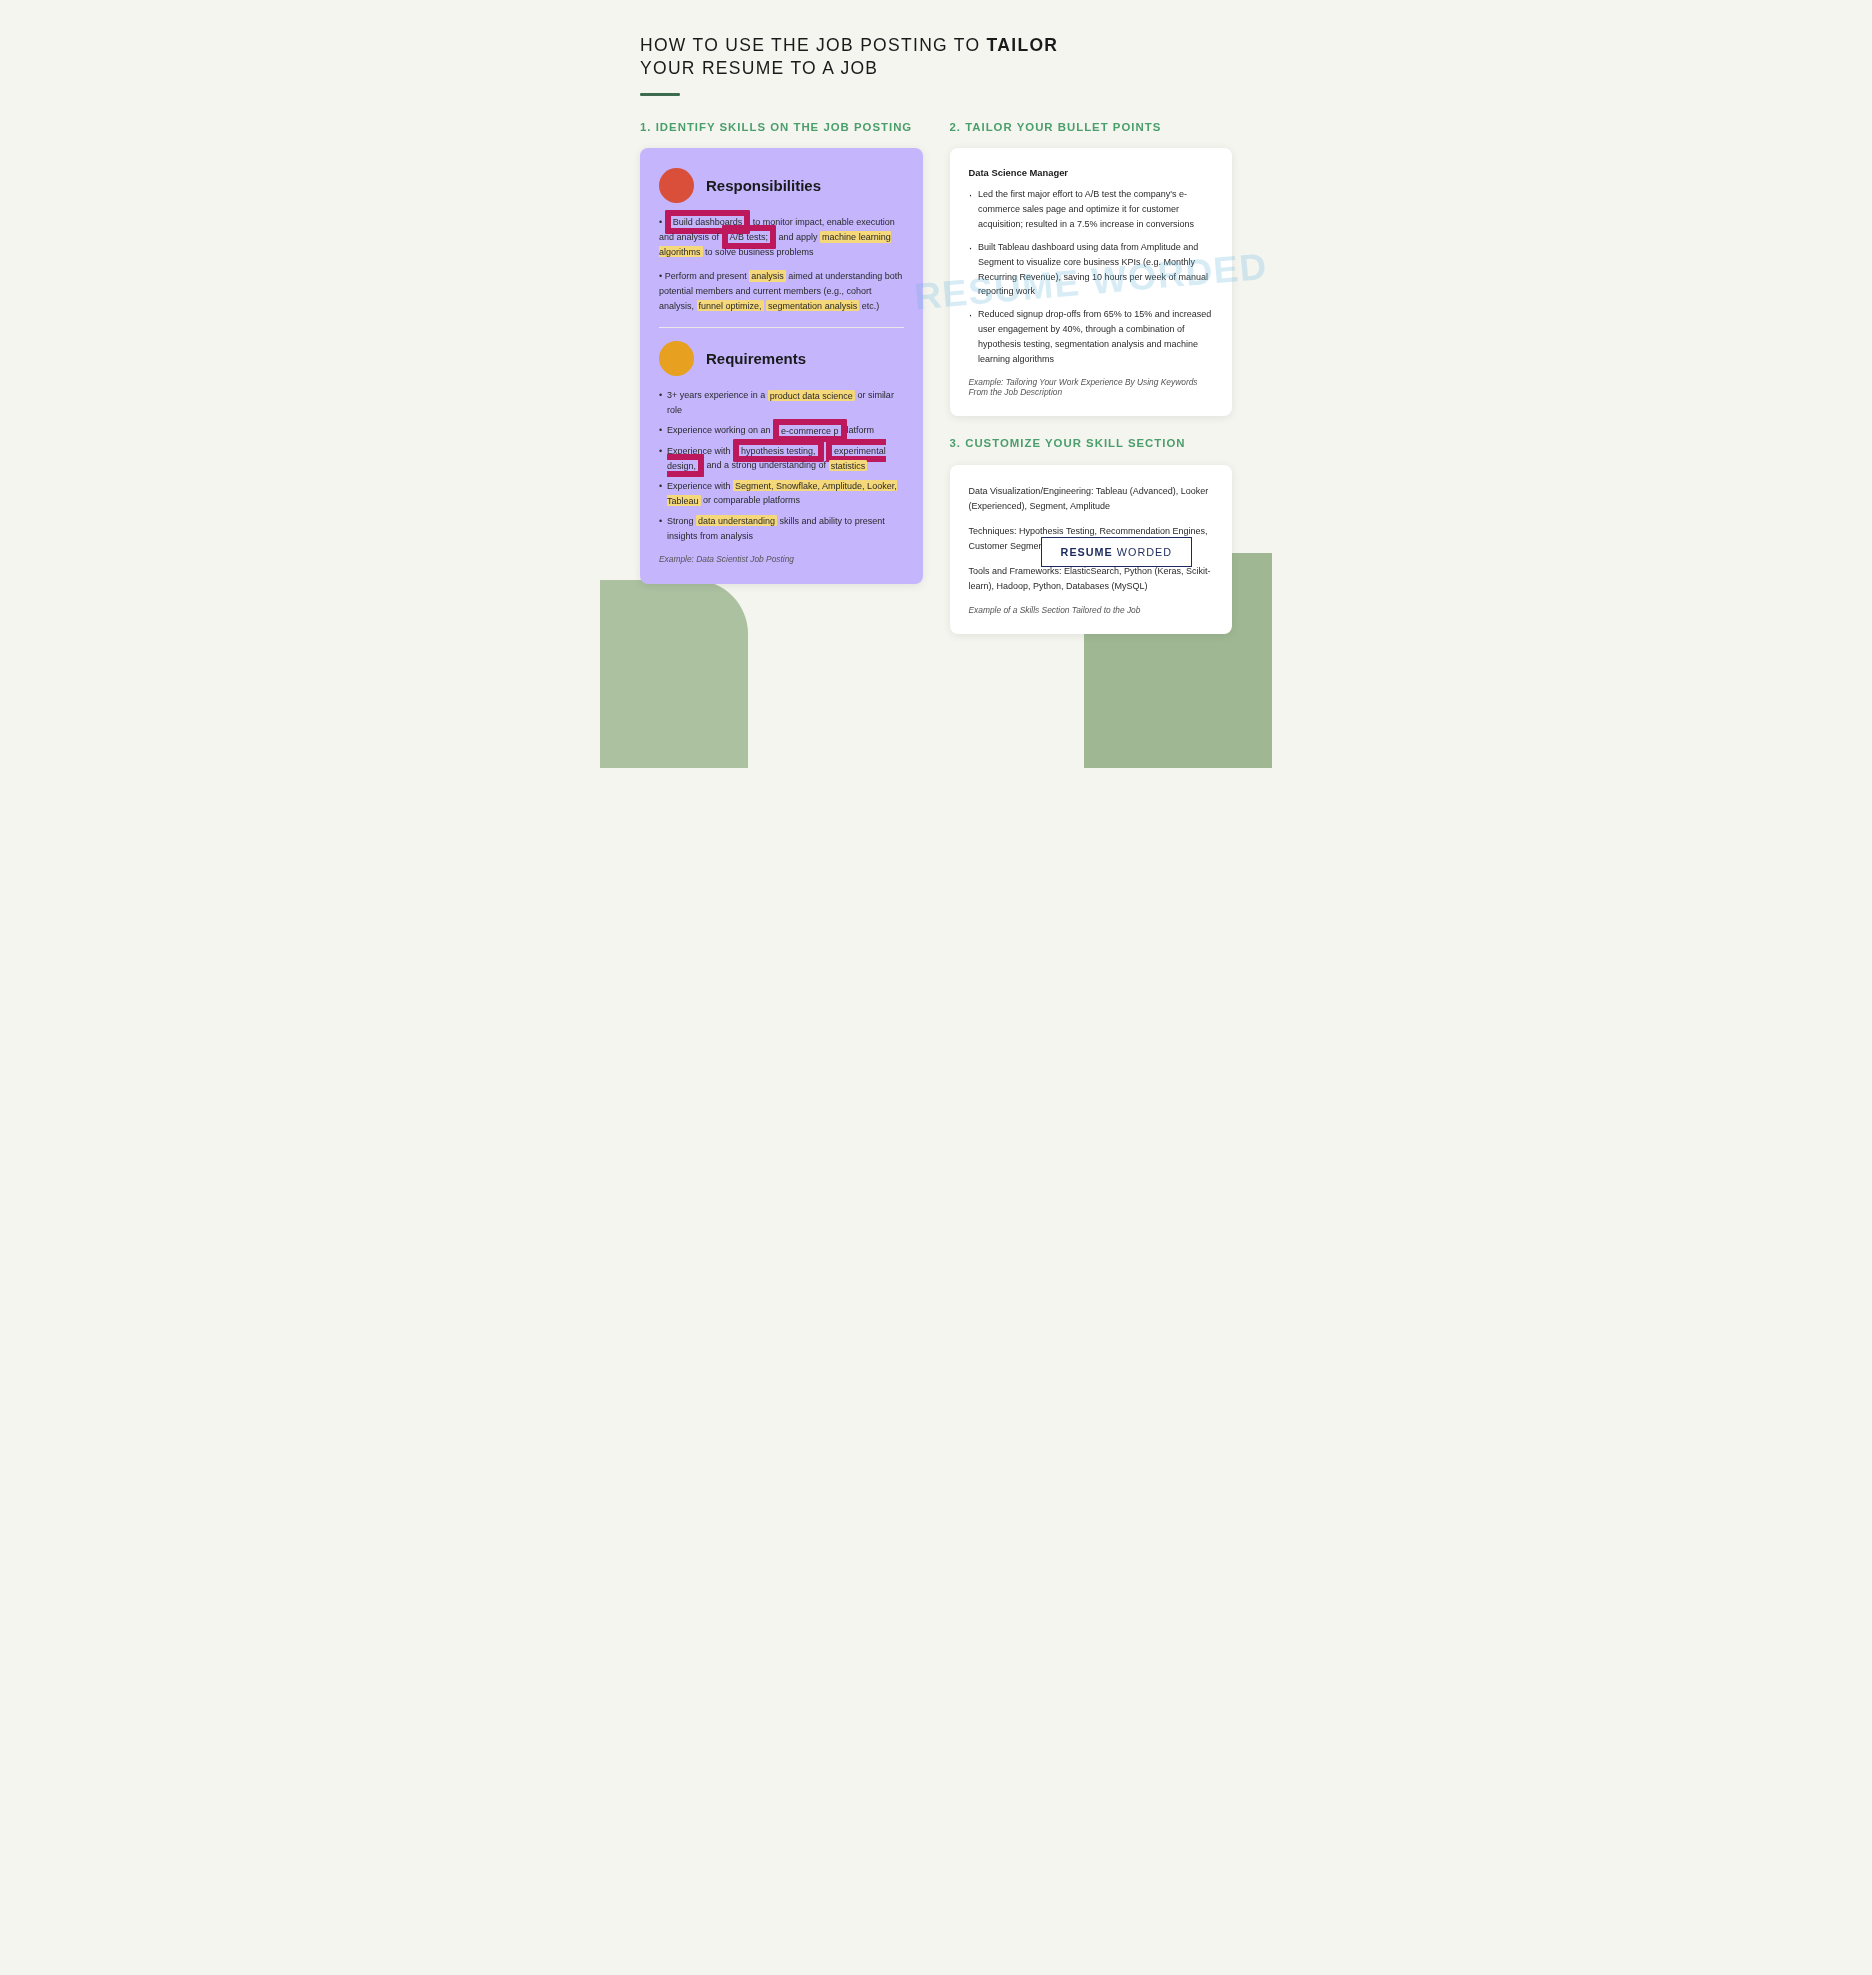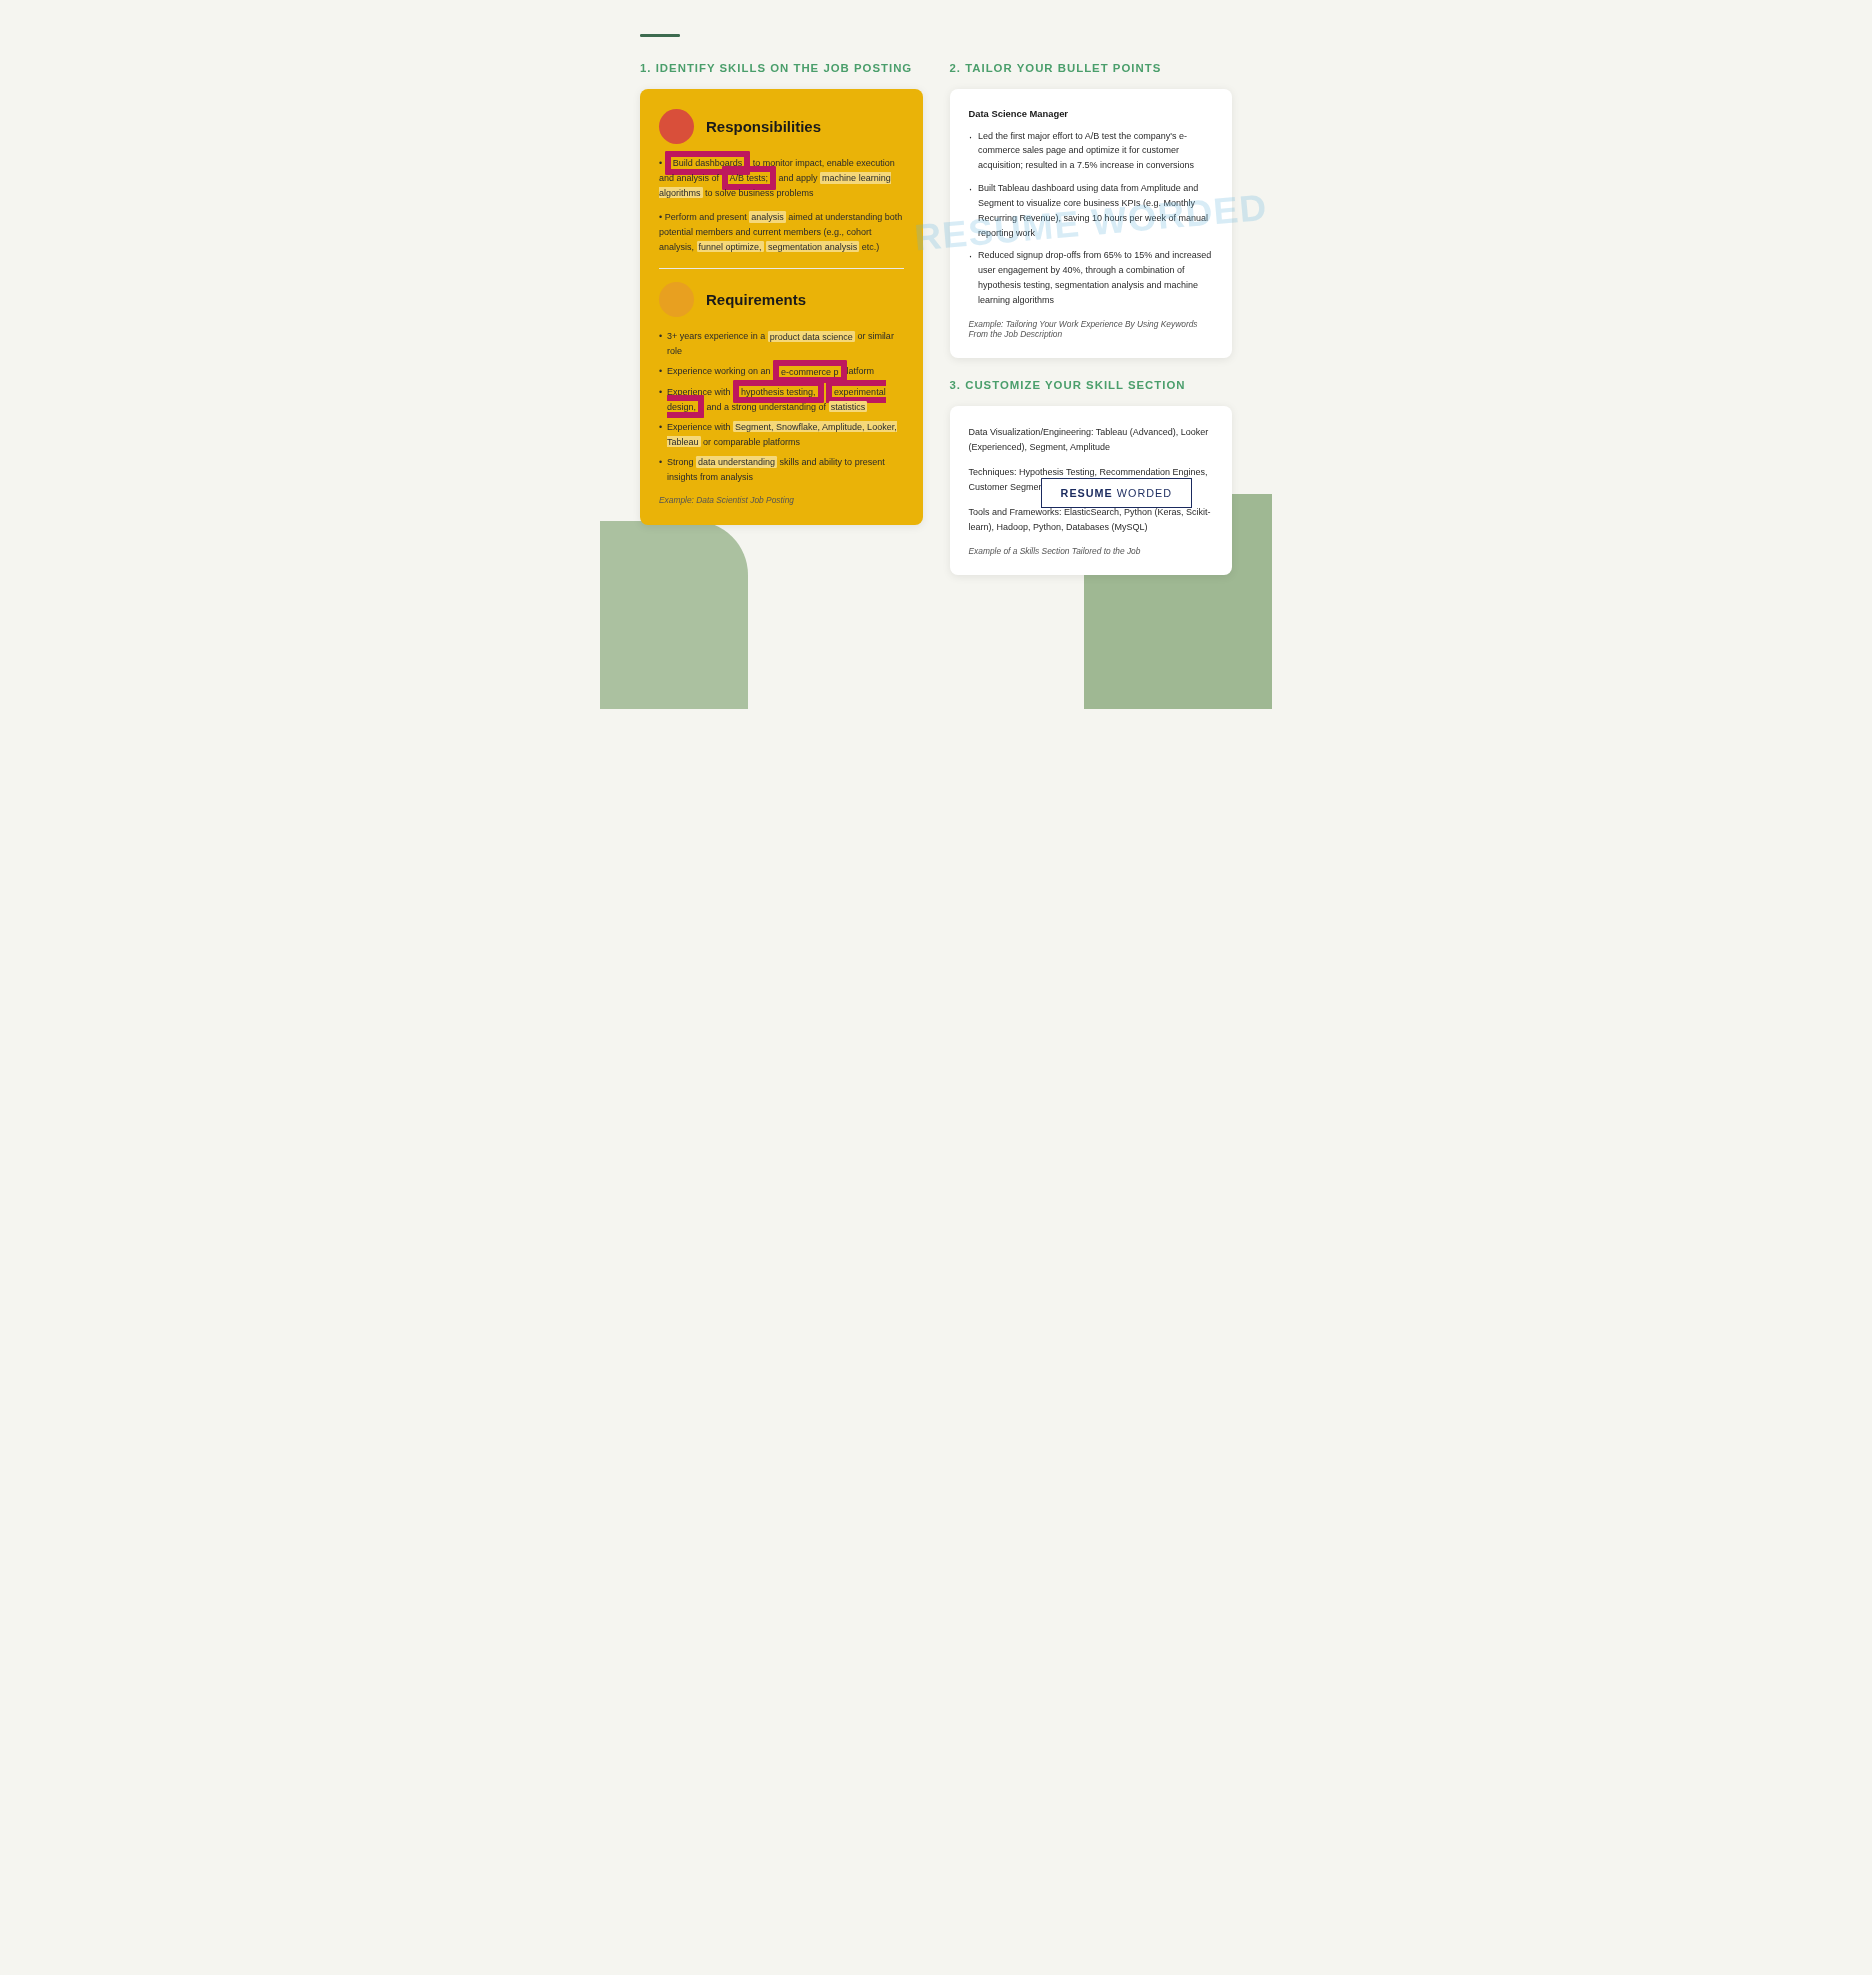--- a/index.html
+++ b/index.html
@@ -55,21 +55,21 @@
       font-weight: 800;
       letter-spacing: 1px;
       color: #4a9e6b;
       text-transform: uppercase;
       line-height: 1.3;
       margin-bottom: 13.4px;
     }
 
     
     .card {
-      background: #eab308;
+      background: #c4b5fd;
       border-radius: 8px;
       padding: 20px 19px;
       box-shadow: 0 1.3px 8px rgba(0,0,0,0.08);
     }
 
     .card-section-header {
       display: flex;
       align-items: center;
       gap: 12px;
       margin-bottom: 12px;
@@ -267,20 +267,25 @@
     }
   </style>
 </head>
 <body>
 
 <div class="page-wrapper">
   <div class="bg-shape-left"></div>
   <div class="bg-shape-right"></div>
 
   <div class="content-area">
+    <h1 class="main-title">
+      <span>HOW TO USE THE JOB POSTING TO </span><strong>TAILOR</strong>
+      <br>
+      <span> YOUR RESUME TO A JOB</span>
+    </h1>
 
     <div class="title-underline"></div>
 
     <div class="two-col">
 
       <div class="left-col">
         <div class="section-heading">1. IDENTIFY SKILLS ON THE JOB POSTING</div>
 
         <div class="card">
 

